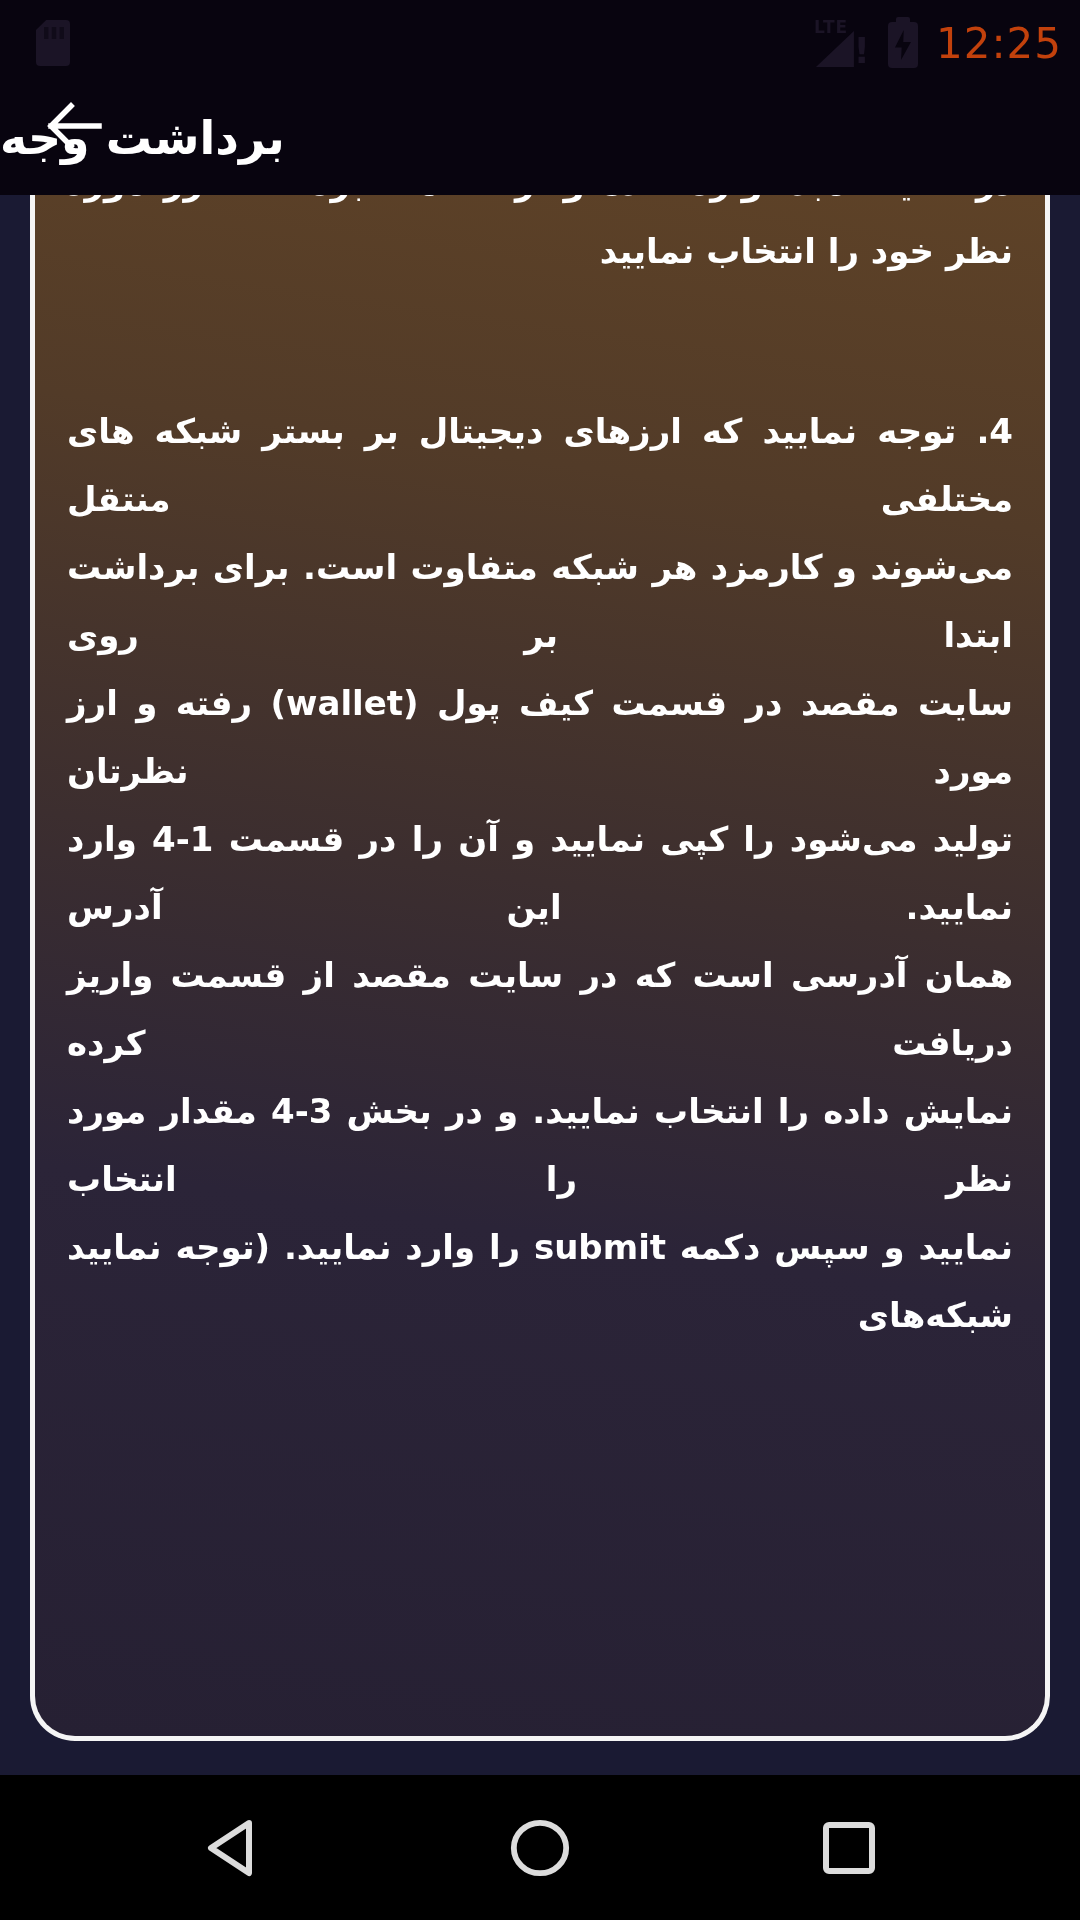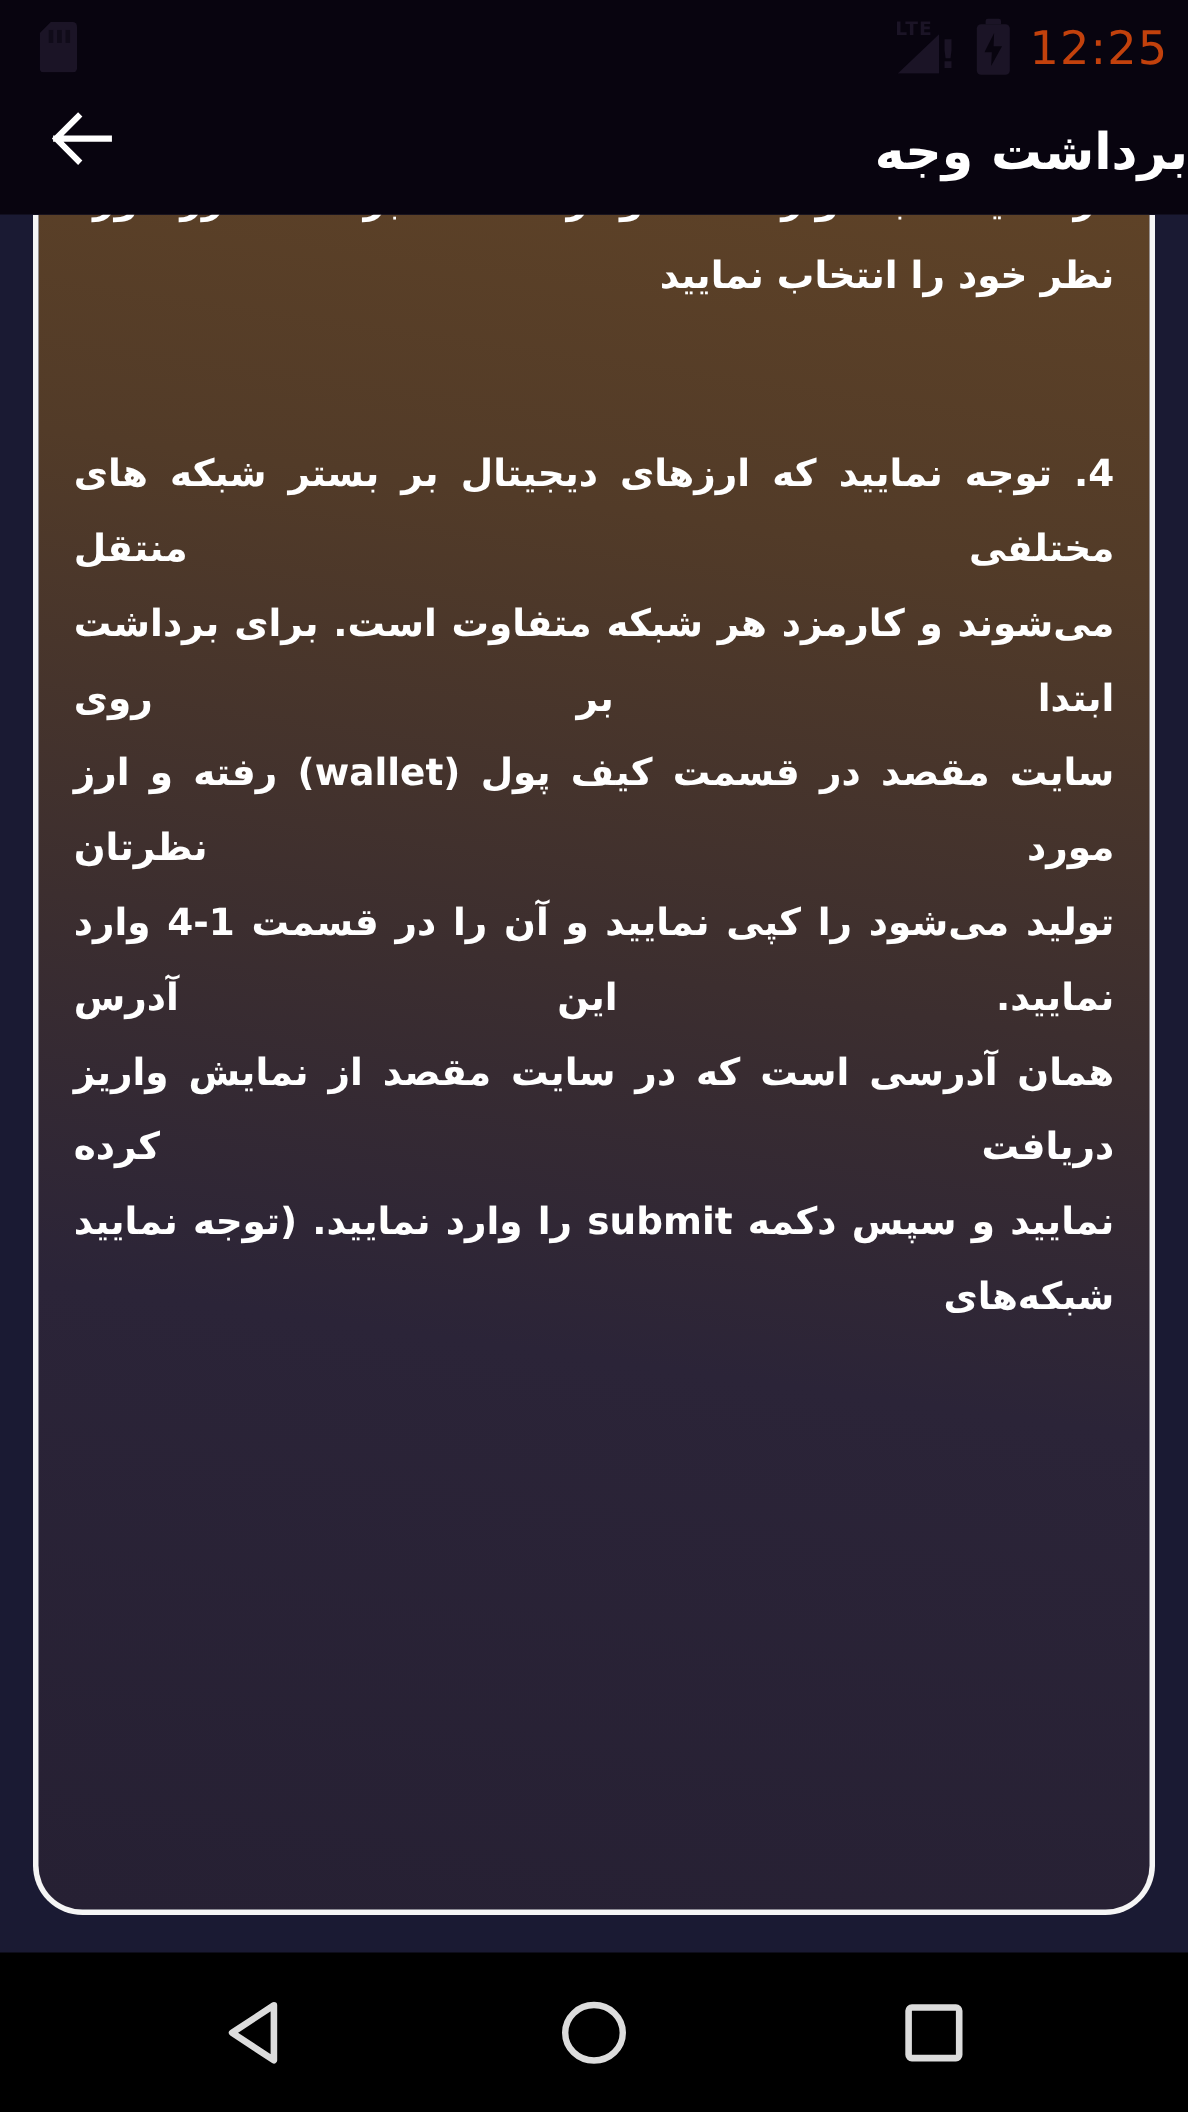--- a/index.html
+++ b/index.html
@@ -27,21 +27,21 @@
        clip-path:polygon(100% 0,100% 100%,0 100%);}
   .bang{position:absolute;right:0;bottom:-2px;font-size:36px;font-weight:bold;color:var(--status_icon);line-height:1;}
   .battery{position:relative;width:30px;height:46px;background:var(--status_icon);border-radius:4px;margin-top:4px;}
   .battery:before{content:"";position:absolute;top:-5px;left:8px;width:14px;height:5px;background:var(--status_icon);border-radius:2px 2px 0 0;}
   .bolt{position:absolute;left:7px;top:8px;width:16px;height:30px;background:var(--header_bg);
        clip-path:polygon(55% 0,0 58%,42% 58%,38% 100%,100% 40%,52% 40%);}
   .time{font-size:42px;color:#c2410c;letter-spacing:1px;}
 
   .appbar{height:115px;position:relative;display:flex;align-items:center;}
   .back-btn{position:absolute;left:42px;top:14px;width:64px;height:64px;display:flex;align-items:center;justify-content:center;cursor:pointer;}
-  .appbar-title{position:absolute;left:0;right:0;text-align:right;color:var(--text_color);
+  .appbar-title{position:absolute;left:0;right:0;text-align:left;color:var(--text_color);
        font-size:46px;font-weight:bold;direction:rtl;}
 
   
   .main{flex:1;background:var(--page_bg);padding:0 30px;}
   .card{width:1020px;height:1546px;border:5px solid var(--card_border);border-top:none;
        border-radius:0 0 45px 45px;overflow:hidden;
        background:linear-gradient(188deg,var(--card_g1) 0%,var(--card_g2) 20%,var(--card_g3) 45%,var(--card_g4) 66%,var(--card_g5) 100%);}
   .content{padding:0 32px;direction:rtl;color:var(--text_color);font-weight:bold;font-size:34px;line-height:68px;}
   .line{text-align:justify;text-align-last:justify;white-space:normal;}
   .line.last-line{text-align-last:right;}
@@ -87,21 +87,22 @@
     <div class="content">
 
       <div class="line clipped last-line">در سایت مبدا وارد شده و از قسمت برداشت ارز مورد نظر خود را انتخاب نمایید</div>
 
       <div class="para para-4">
 
       <div class="line">4. توجه نمایید که ارزهای دیجیتال بر بستر شبکه های مختلفی منتقل</div>
           <div class="line">می‌شوند و کارمزد هر شبکه متفاوت است. برای برداشت ابتدا بر روی</div>
           <div class="line">سایت مقصد در قسمت کیف پول (wallet) رفته و ارز مورد نظرتان</div>
           <div class="line">تولید می‌شود را کپی نمایید و آن را در قسمت 1-4 وارد نمایید. این آدرس</div>
-          <div class="line">همان آدرسی است که در سایت مقصد از نمایش واریز دریافت کرده</div>
+          <div class="line">همان آدرسی است که در سایت مقصد از قسمت واریز دریافت کرده</div>
+          <div class="line">نمایش داده را انتخاب نمایید. و در بخش 3-4 مقدار مورد نظر را انتخاب</div>
           <div class="line">نمایید و سپس دکمه submit را وارد نمایید. (توجه نمایید شبکه‌های</div>
         </div>
 
     </div>
   </div>
 </div>
 
 <div class="navbar">
   <div class="nav-btn">
     <svg width="56" height="62" viewBox="0 0 56 62">

